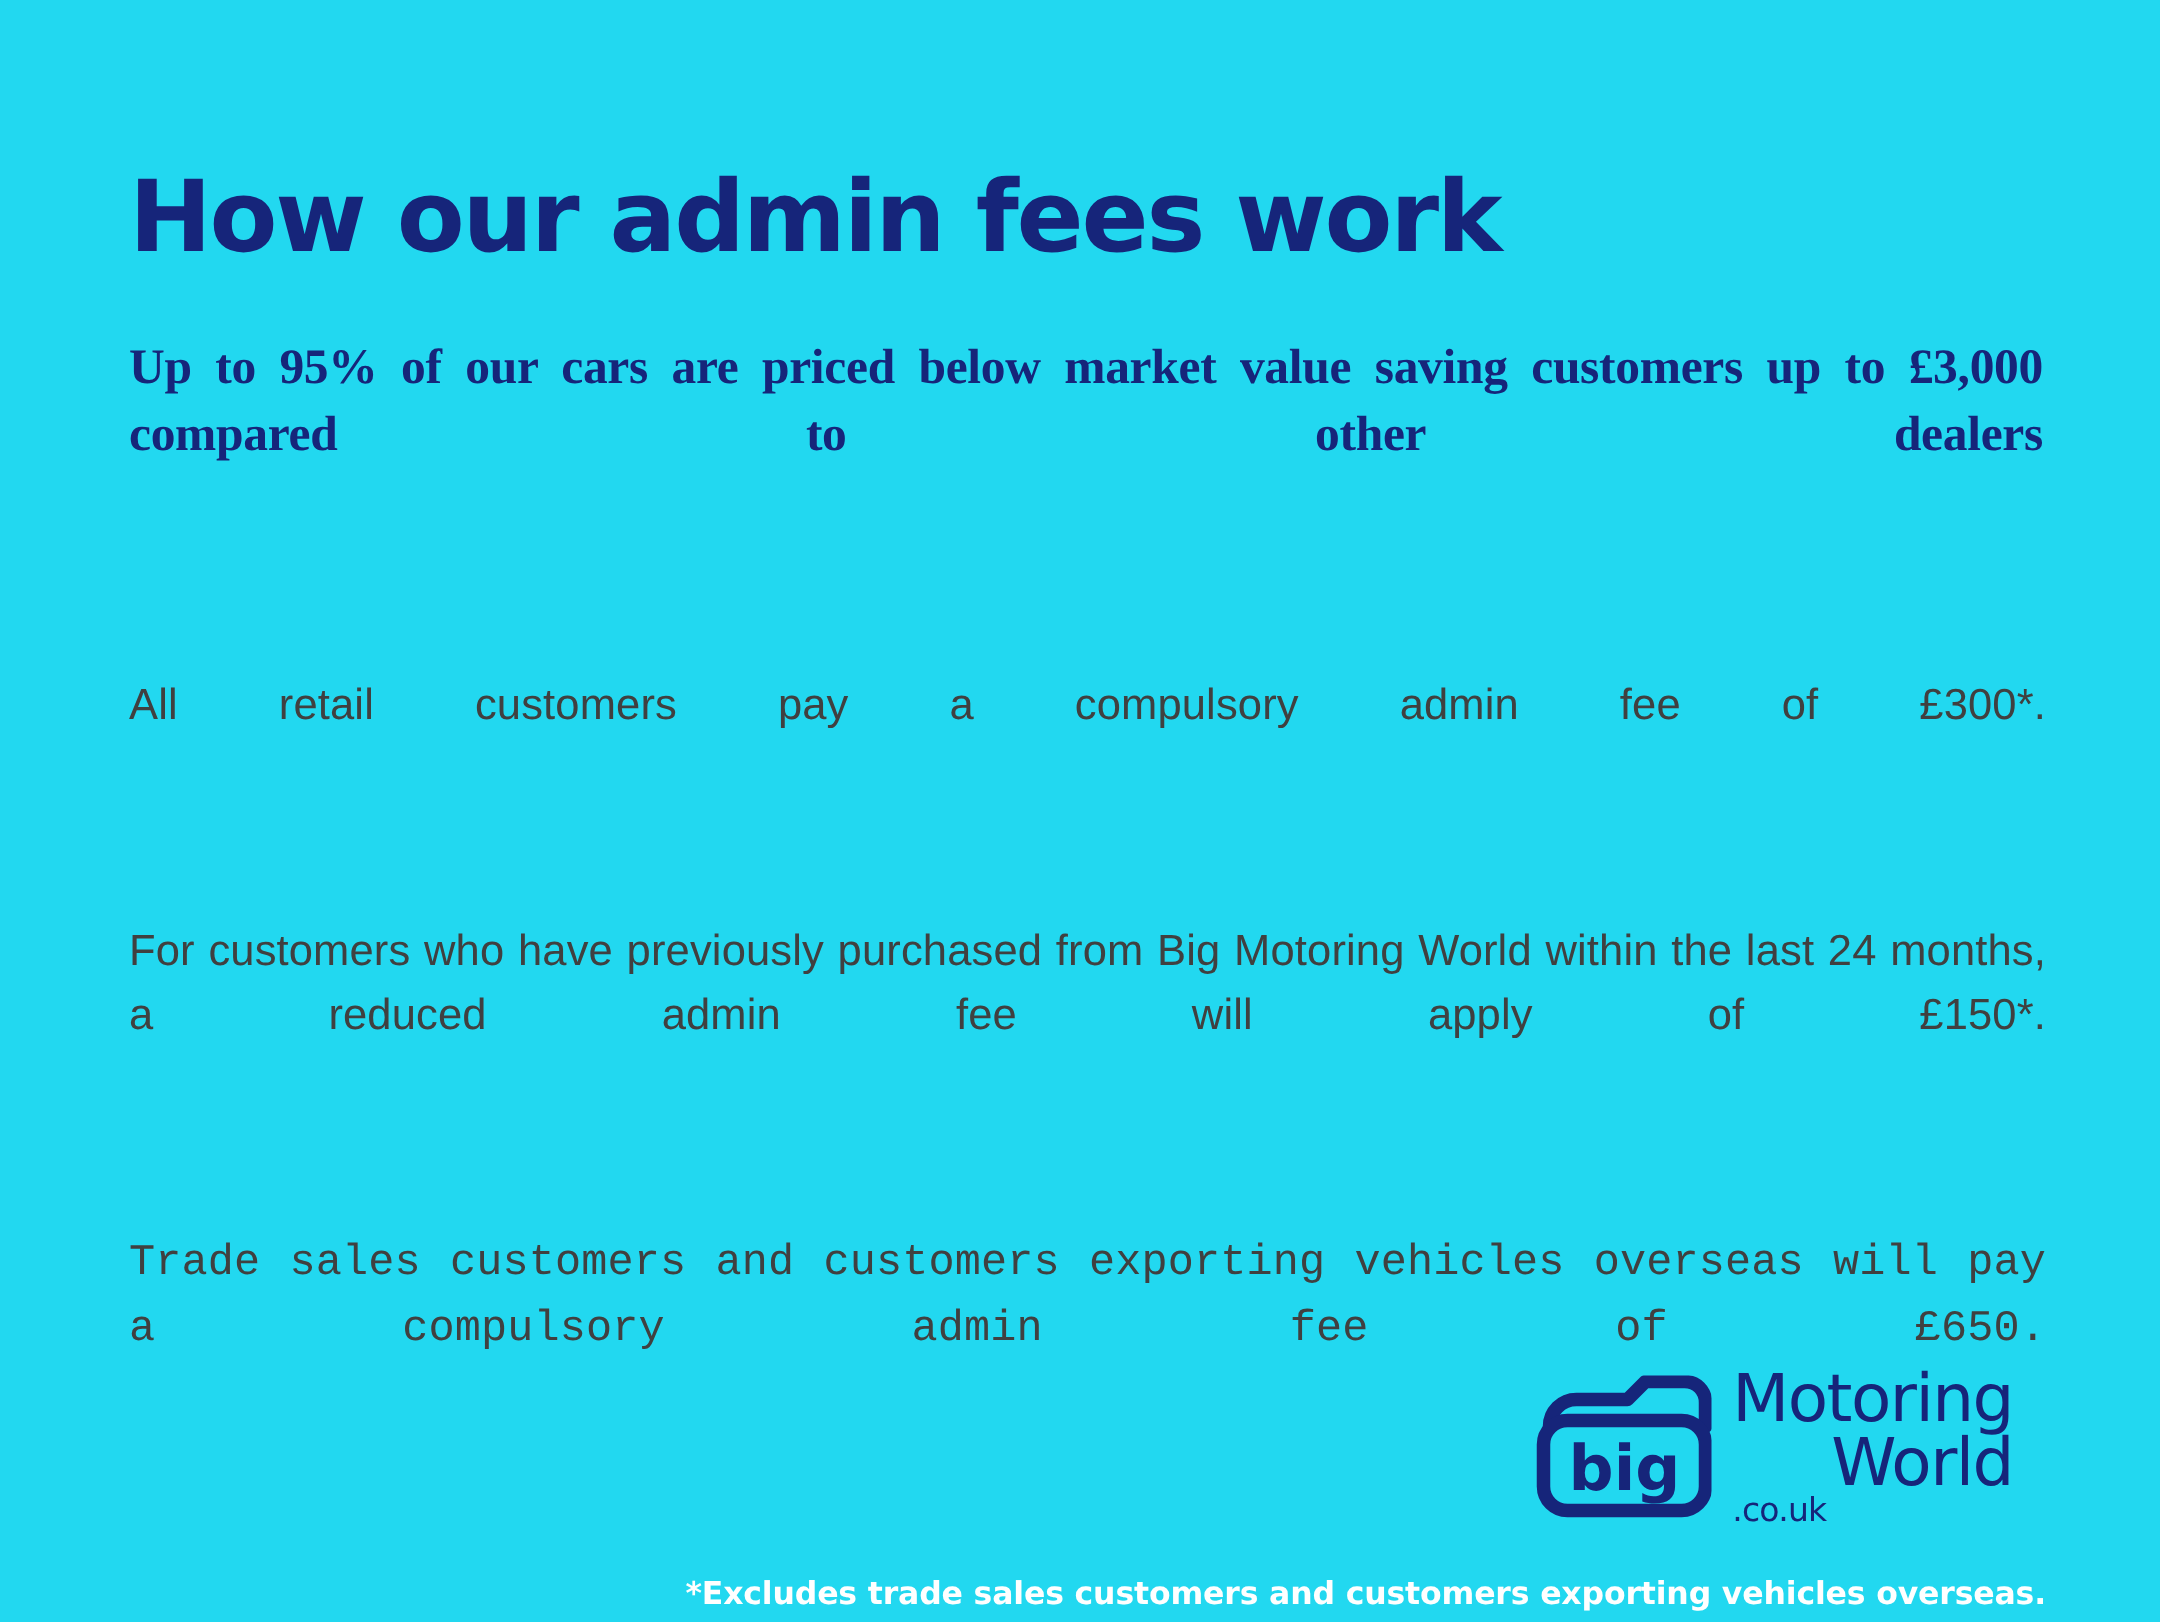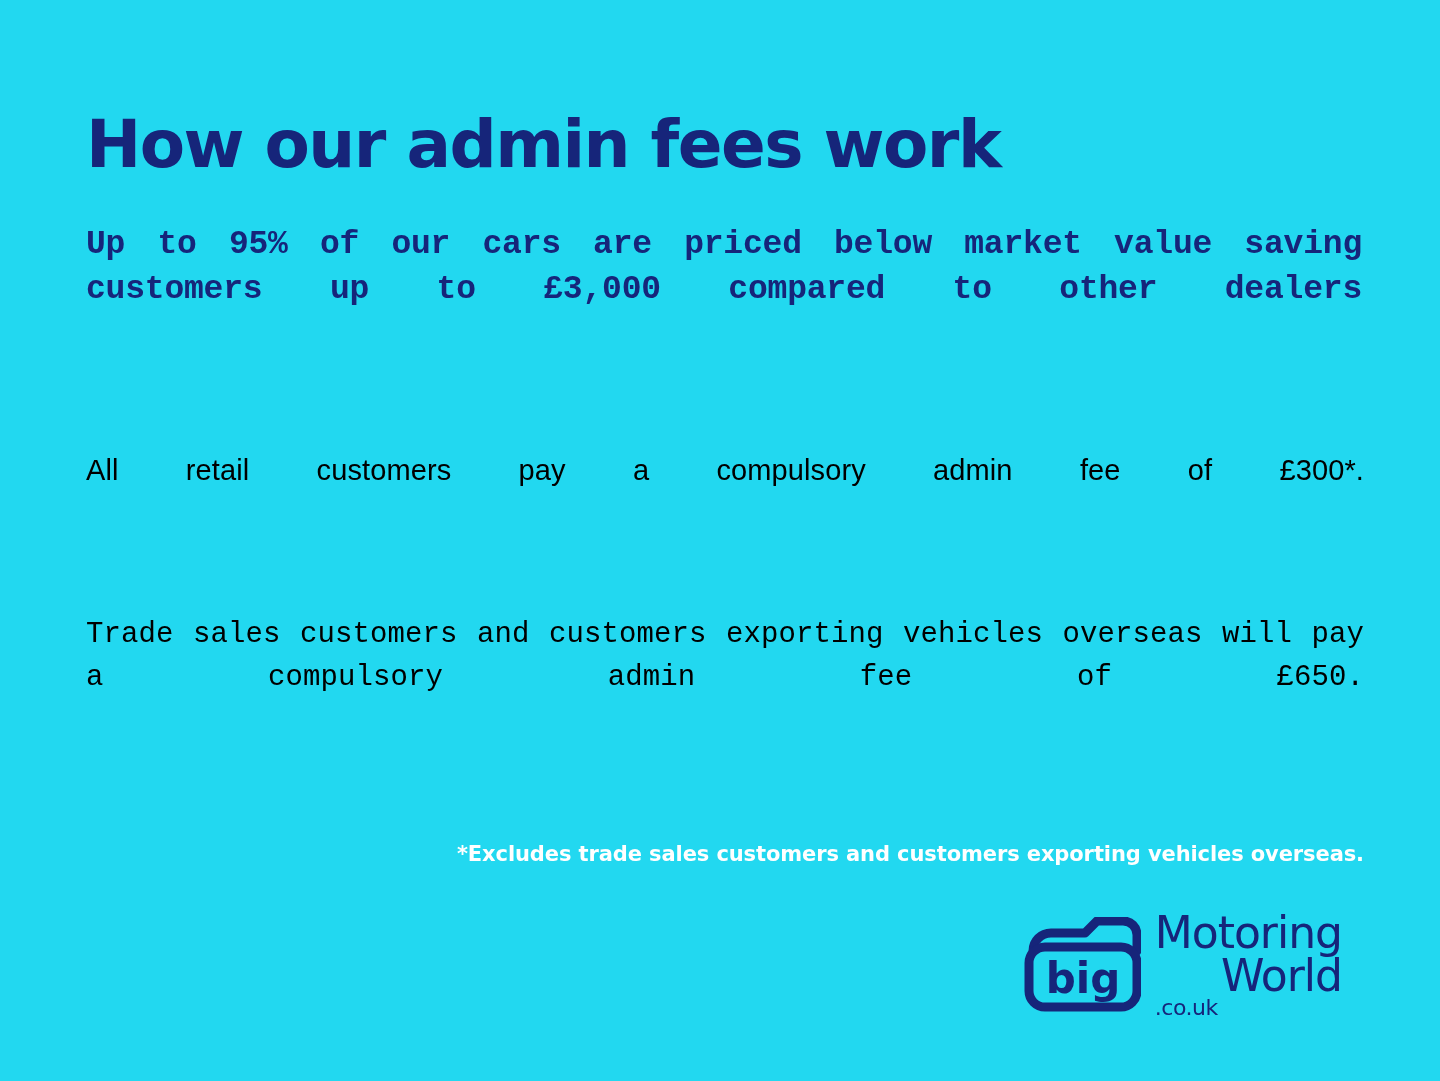--- a/index.html
+++ b/index.html
@@ -42,31 +42,31 @@
   .subhead {
     margin: 0;
     padding-top: 44px;
     width: 1276px;
     font-size: 33px;
     line-height: 1.36;
     font-weight: 700;
     color: #16257a;
     letter-spacing: -0.2px;
     text-align: justify;
-    font-family: Liberation Mono, monospace;
+    font-family: Liberation Serif, serif;
   }
   .subhead::after {
     content: "";
     display: inline-block;
     width: 100%;
   }
 
   .body-block {
     width: 1278px;
-    color: #000000;
+    color: #404040;
     font-size: 29px;
     line-height: 1.5;
     font-weight: 400;
     text-align: justify;
     letter-spacing: 0.1px;
   }
   .body-block::after {
     content: "";
     display: inline-block;
     width: 100%;
@@ -118,20 +118,21 @@
 
 <div class="slide">
   <div class="content">
 
     <h1 class="headline">How our admin fees work</h1>
 
     <p class="subhead">Up to 95% of our cars are priced below market value saving customers up to £3,000 compared to other dealers</p>
 
     <p class="body-block p1">All retail customers pay a compulsory admin fee of £300*.</p>
 
+    <p class="body-block p2">For customers who have previously purchased from Big Motoring World within the last 24 months, a reduced admin fee will apply of £150*.</p>
 
     <p class="body-block p3">Trade sales customers and customers exporting vehicles overseas will pay a compulsory admin fee of £650.</p>
 
     <p class="footnote">*Excludes trade sales customers and customers exporting vehicles overseas.</p>
   </div>
 
   <div class="logo">
     <div class="logo-mark">
       <svg width="118" height="96" viewBox="0 0 118 96" xmlns="http://www.w3.org/2000/svg">
         <path d="M10 34 C10 24 18 16 28 16 L62 16 L74 4 L100 4 C108 4 114 10 114 18 L114 34" fill="none" stroke="#16257a" stroke-width="9" stroke-linecap="round" stroke-linejoin="round"></path>

